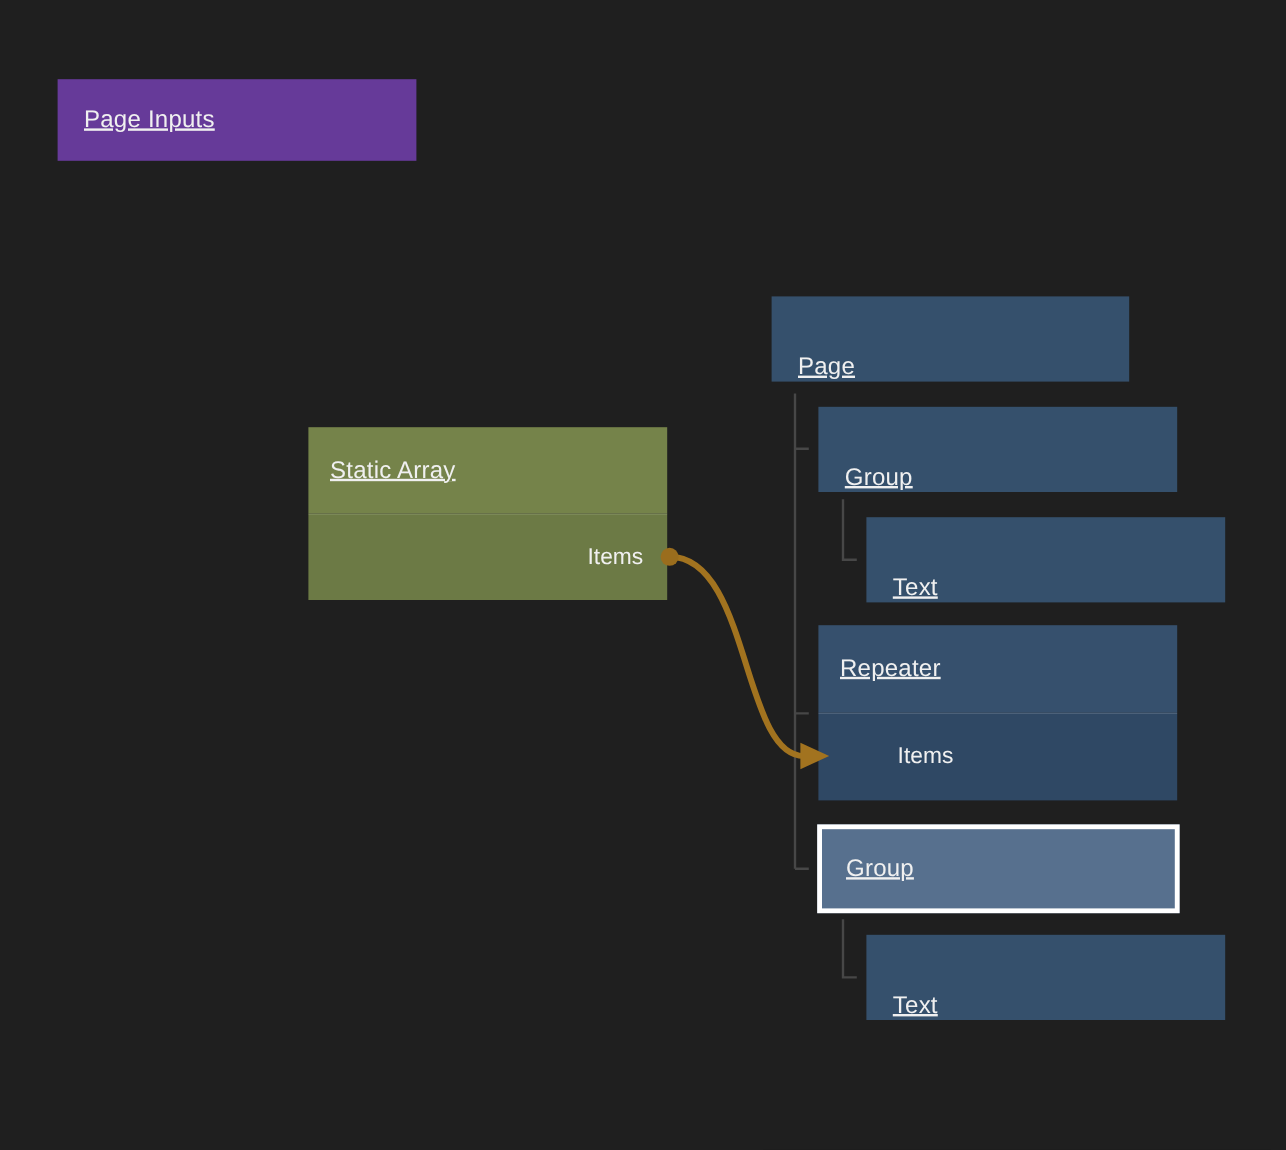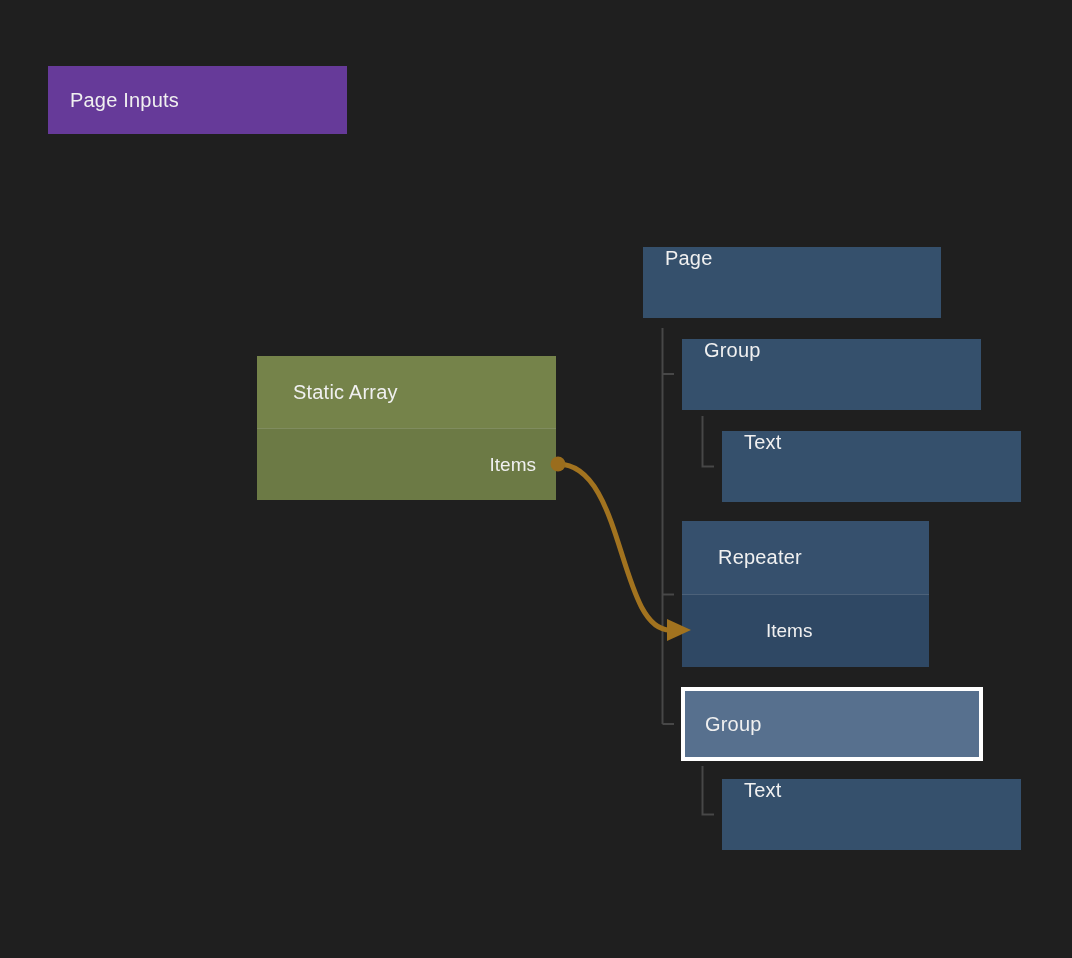--- a/index.html
+++ b/index.html
@@ -17,26 +17,27 @@
   }
   .node {
     position: absolute;
     color: #F0F0F0;
     box-sizing: border-box;
   }
   .row {
     display: flex;
     align-items: center;
     box-sizing: border-box;
-    padding-left: 36px;
+    padding-left: 18px;
   }
   .node-title {
     font-size: 20px;
     letter-spacing: 0.2px;
     white-space: nowrap;
+    text-decoration: underline;
   }
   .port-label {
     font-size: 19px;
     white-space: nowrap;
     margin-left: 48px;
   }
   
   #page-inputs {
     left: 48px; top: 66px; width: 299px; height: 68px;
     background: #663A99;
@@ -48,28 +49,28 @@
   #static-array .body {
     height: 72px; background: #6C7A45;
     border-top: 1px solid rgba(255,255,255,0.14);
     justify-content: flex-end;
     padding-left: 0; padding-right: 20px;
   }
   
   .blue-node {
     background: #35506C;
     height: 71px;
-    display: flex; align-items: flex-start; padding-left: 22px;
+    display: flex; align-items: flex-end; padding-left: 22px;
   }
   #page-node  { left: 643px; top: 247px; width: 298px; }
   #group-1    { left: 682px; top: 339px; width: 299px; }
   #text-1     { left: 722px; top: 431px; width: 299px; }
   #text-2     { left: 722px; top: 779px; width: 299px; }
   
-  #repeater { left: 682px; top: 521px; width: 247px; }
+  #repeater { left: 682px; top: 521px; width: 299px; }
   #repeater .header { height: 73px; background: #36506D; }
   #repeater .body {
     height: 73px; background: #2F4864;
     border-top: 1px solid rgba(255,255,255,0.14);
   }
   
   #group-2 {
     left: 681px; top: 687px; width: 302px; height: 74px;
     background: #57708E;
     border: 4px solid #FFFFFF;

